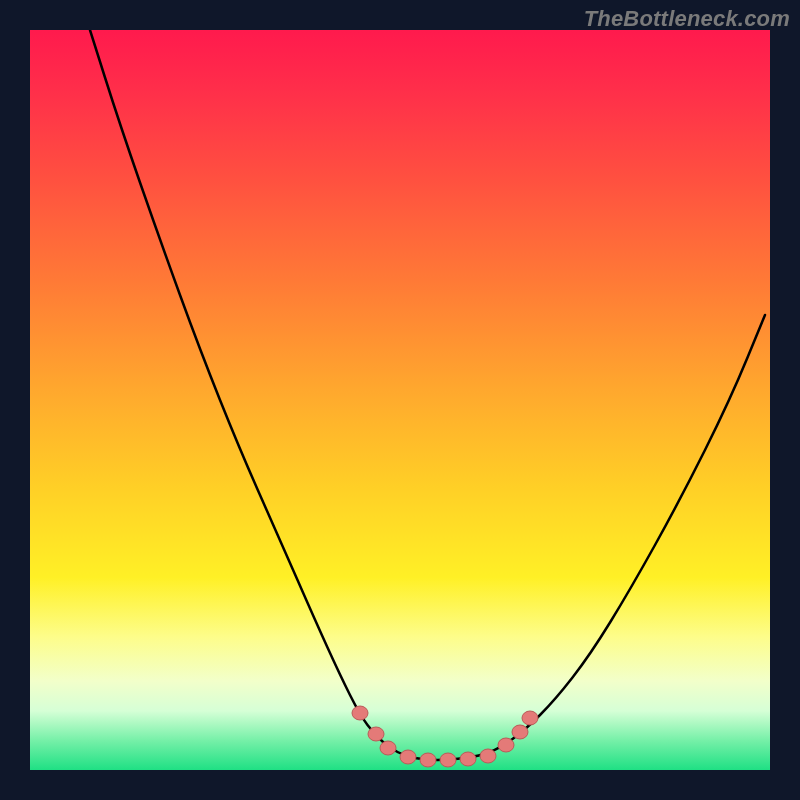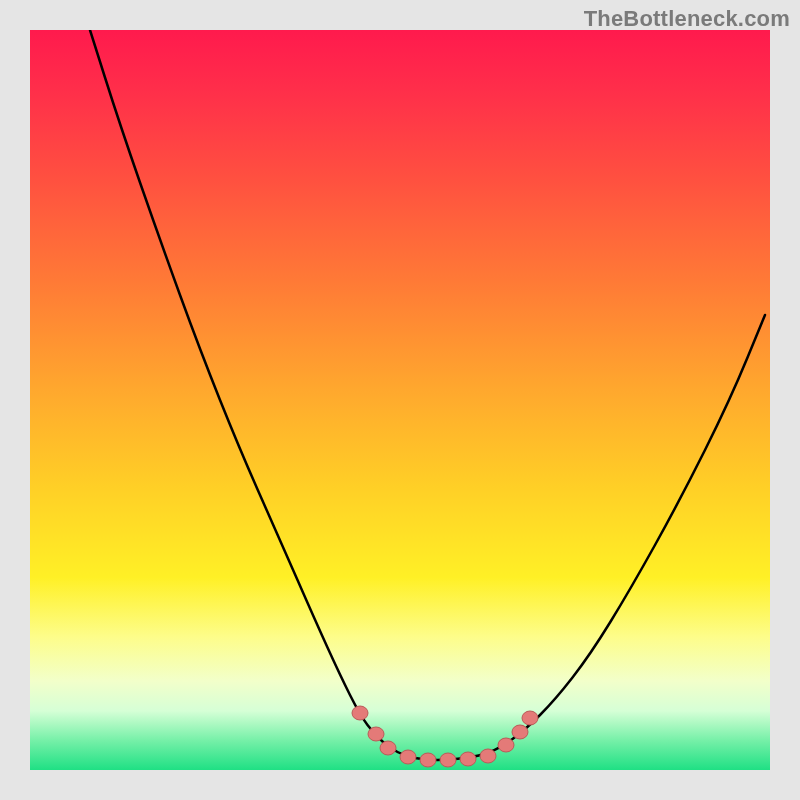--- a/index.html
+++ b/index.html
@@ -8,21 +8,22 @@
     width: 800px;
     height: 800px;
     background: #000;
     overflow: hidden;
     font-family: Arial, Helvetica, sans-serif;
   }
   .frame {
     position: relative;
     width: 800px;
     height: 800px;
-    background: #e5e5e5;
+    background: #0f172a;
+    font-style: italic;
   }
   .plot-area {
     position: absolute;
     left: 30px;
     top: 30px;
     width: 740px;
     height: 740px;
     
     background: linear-gradient(
       to bottom,

